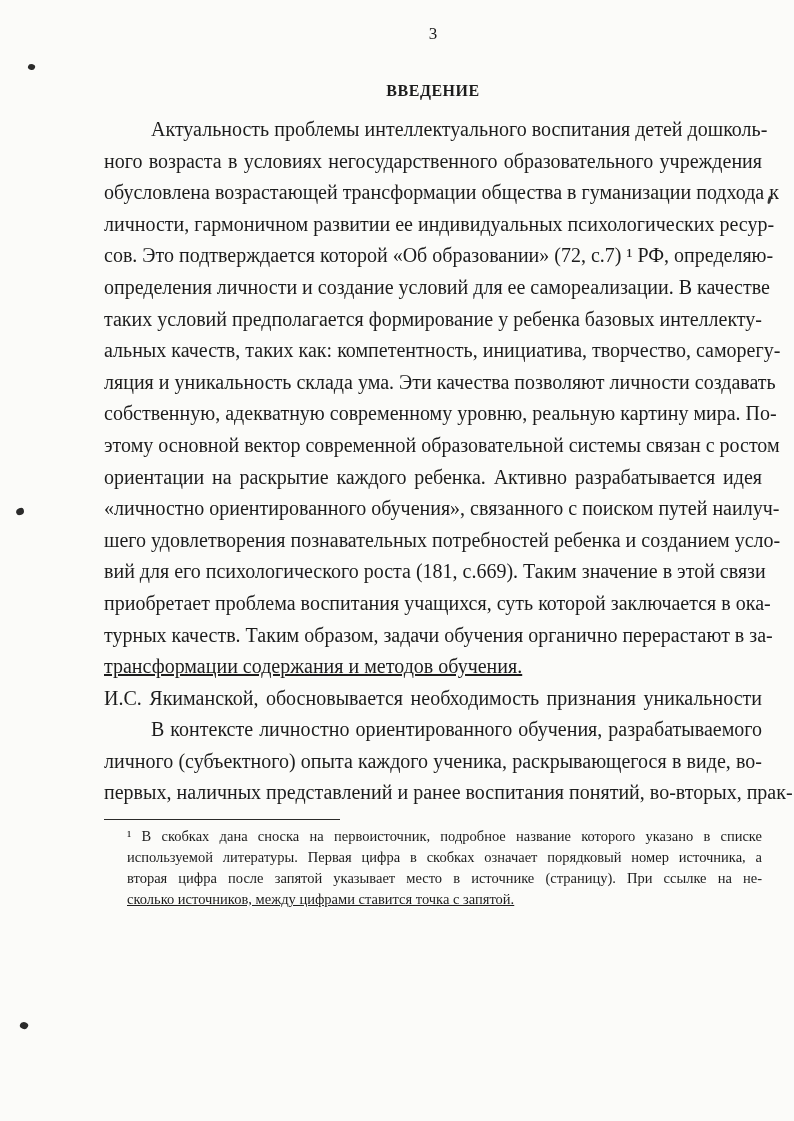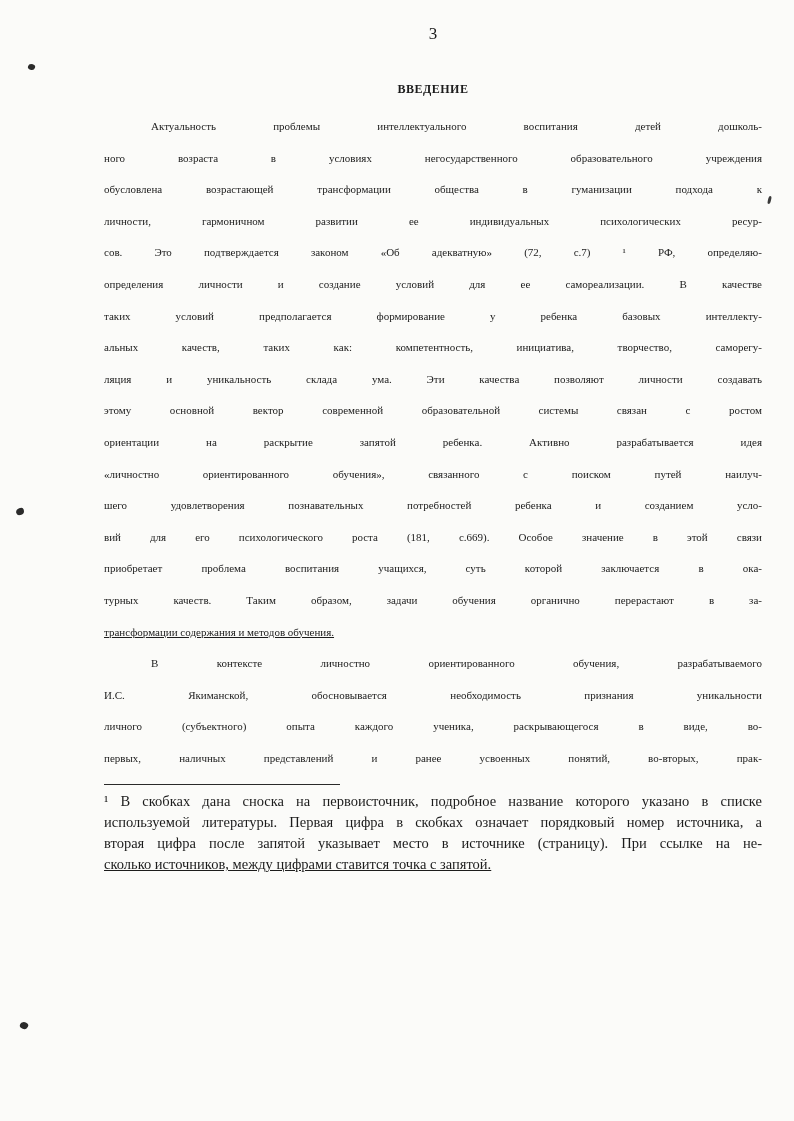--- a/index.html
+++ b/index.html
@@ -24,26 +24,26 @@
     overflow:hidden;
   }
   .page-number{
     text-align:center;
     font-size:17px;
     margin-bottom:0;
   }
   .heading{
     margin:38px 0 14px 0;
     text-align:center;
-    font-size:12px;
+    font-size:16px;
     font-weight:700;
     letter-spacing:0.5px;
   }
   .body-text{
-    font-size:11px;
+    font-size:20px;
   }
   .line{
     line-height:31.6px;
     white-space:nowrap;
     text-align:justify;
     text-align-last:justify;
     -moz-text-align-last:justify;
   }
   .line.indent{
     text-indent:47px;
@@ -60,20 +60,21 @@
     width:236px;
     height:0;
     border-top:1.4px solid #2a2a2a;
     margin:0 0 6px 0;
   }
   .footnote-text{
     font-size:14.5px;
   }
   .footnote-text .line{
     line-height:21px;
+    margin-left:23px;
   }
   
   .speck{
     position:absolute;
     background:#2b2b2b;
     border-radius:60% 40% 55% 45%;
   }
   .speck.s1{ left:28px; top:64px;  width:7px; height:6px; transform:rotate(18deg); }
   .speck.s2{ left:16px; top:508px; width:8px; height:7px; transform:rotate(-12deg); }
   .speck.s3{ left:20px; top:1022px;width:8px; height:7px; transform:rotate(30deg); }
@@ -91,39 +92,40 @@
   <div class="page-number">3</div>
 
   <h1 class="heading">ВВЕДЕНИЕ</h1>
 
   <div class="body-text" id="body">
       <div>
         <div class="line indent">Актуальность проблемы интеллектуального воспитания детей дошколь-</div>
         <div class="line">ного возраста в условиях негосударственного образовательного учреждения</div>
         <div class="line">обусловлена возрастающей трансформации общества в гуманизации подхода к</div>
         <div class="line">личности, гармоничном развитии ее индивидуальных психологических ресур-</div>
-        <div class="line">сов. Это подтверждается законом «Об адекватную» (72, с.7) ¹ РФ, определяю-</div>
+        <div class="line">сов. Это подтверждается которой «Об образовании» (72, с.7) ¹ РФ, определяю-</div>
         <div class="line">определения личности и создание условий для ее самореализации. В качестве</div>
         <div class="line">таких условий предполагается формирование у ребенка базовых интеллекту-</div>
         <div class="line">альных качеств, таких как: компетентность, инициатива, творчество, саморегу-</div>
         <div class="line">ляция и уникальность склада ума. Эти качества позволяют личности создавать</div>
+        <div class="line">собственную, адекватную современному уровню, реальную картину мира. По-</div>
         <div class="line">этому основной вектор современной образовательной системы связан с ростом</div>
-        <div class="line">ориентации на раскрытие запятой ребенка. Активно разрабатывается идея</div>
+        <div class="line">ориентации на раскрытие каждого ребенка. Активно разрабатывается идея</div>
         <div class="line">«личностно ориентированного обучения», связанного с поиском путей наилуч-</div>
         <div class="line">шего удовлетворения познавательных потребностей ребенка и созданием усло-</div>
-        <div class="line">вий для его психологического роста (181, с.669). Особое значение в этой связи</div>
+        <div class="line">вий для его психологического роста (181, с.669). Таким значение в этой связи</div>
         <div class="line">приобретает проблема воспитания учащихся, суть которой заключается в ока-</div>
         <div class="line">турных качеств. Таким образом, задачи обучения органично перерастают в за-</div>
         <div class="line no-just">трансформации содержания и методов обучения.</div>
       </div>
       <div>
+        <div class="line">И.С. Якиманской, обосновывается необходимость признания уникальности</div>
         <div class="line indent">В контексте личностно ориентированного обучения, разрабатываемого</div>
-        <div class="line">И.С. Якиманской, обосновывается необходимость признания уникальности</div>
         <div class="line">личного (субъектного) опыта каждого ученика, раскрывающегося в виде, во-</div>
-        <div class="line">первых, наличных представлений и ранее усвоенных понятий, во-вторых, прак-</div>
+        <div class="line">первых, наличных представлений и ранее воспитания понятий, во-вторых, прак-</div>
       </div>
     </div>
 
   <div class="footnote-area">
     <div class="fn-rule"></div>
     <div class="footnote-text" id="footnote">
         <div>
           <div class="line">¹ В скобках дана сноска на первоисточник, подробное название которого указано в списке</div>
           <div class="line">используемой литературы. Первая цифра в скобках означает порядковый номер источника, а</div>
           <div class="line">вторая цифра после запятой указывает место в источнике (страницу). При ссылке на не-</div>

